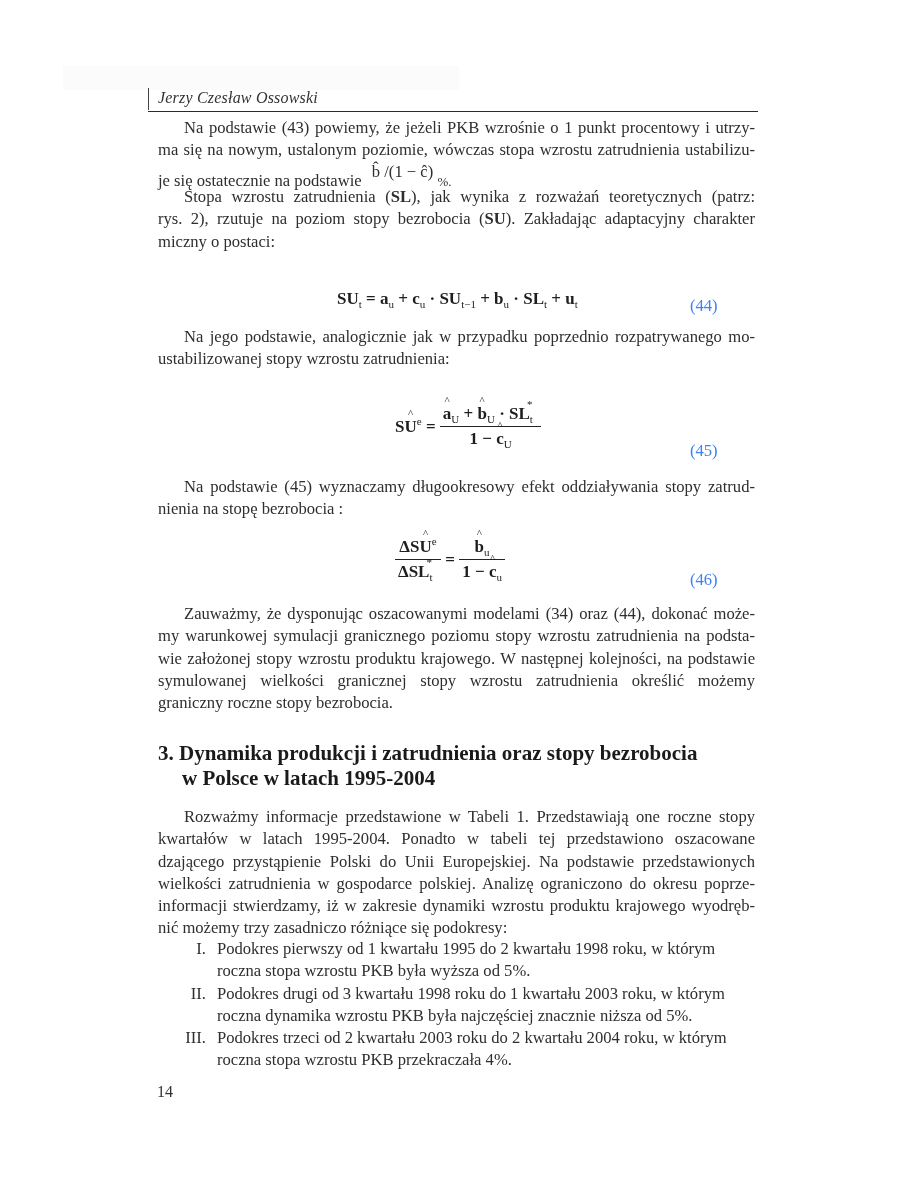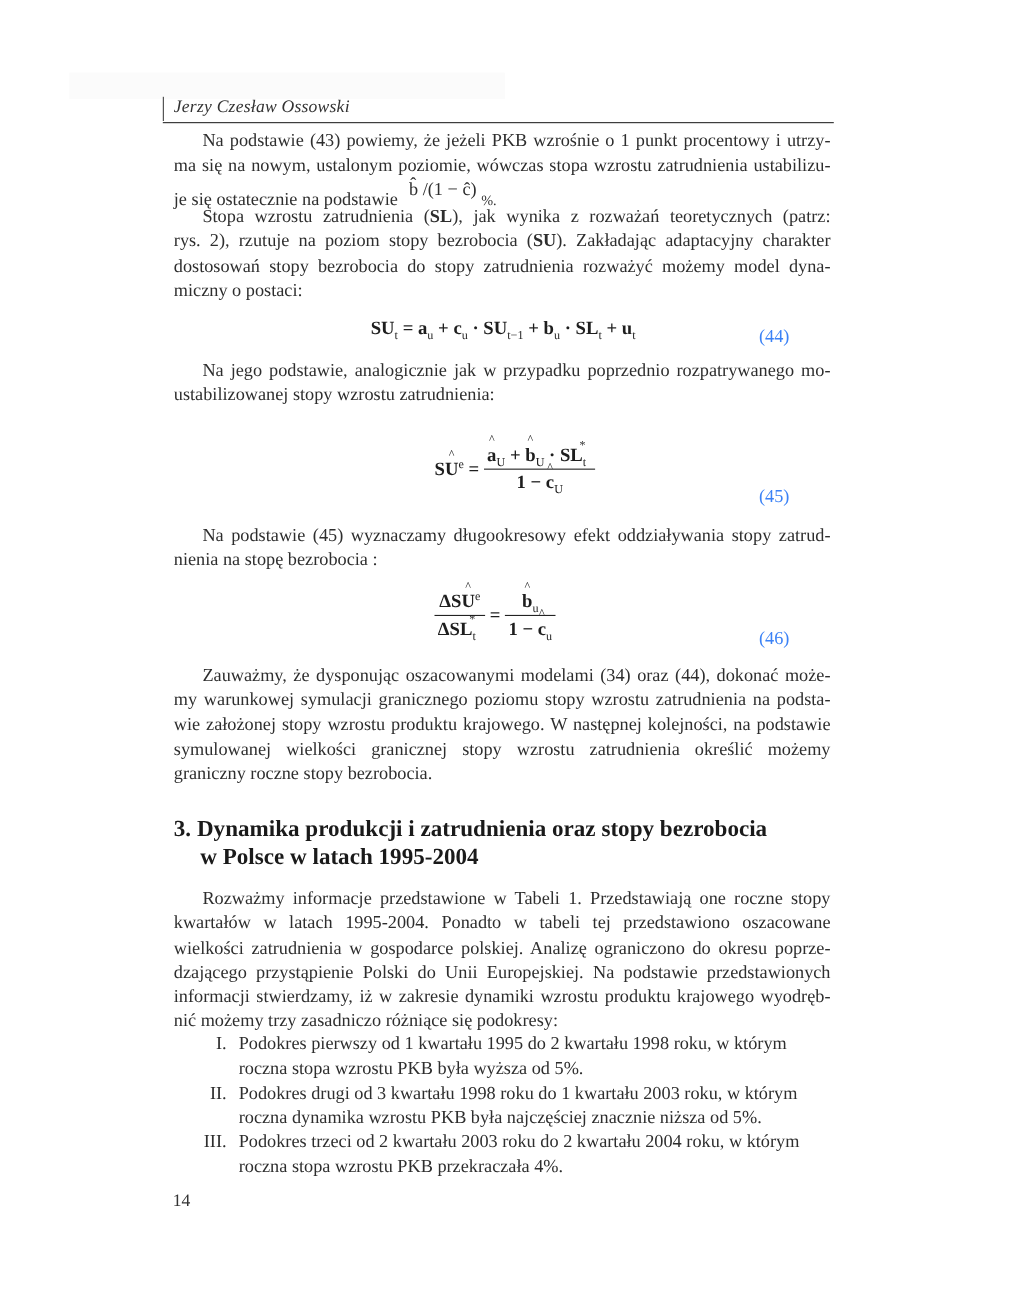--- a/index.html
+++ b/index.html
@@ -91,21 +91,20 @@
     <span class="line" style="margin-top:8px;">
       <span>je się ostatecznie na podstawie</span>
       <span style="position:relative; top:-9px; margin-left:6px;">b̂ /(1 − ĉ)</span>
       <span style="font-size:13px;">%.</span>
     </span>
   </div>
 
   <div class="p" style="top:186px;">
     <span class="justify-line" style="text-indent:26px;">Stopa wzrostu zatrudnienia (<b class="m">SL</b>), jak wynika z rozważań teoretycznych (patrz:</span>
     <span class="justify-line">rys. 2), rzutuje na poziom stopy bezrobocia (<b class="m">SU</b>). Zakładając adaptacyjny charakter</span>
-    <span class="justify-line">dostosowań stopy bezrobocia do stopy zatrudnienia rozważyć możemy model dyna-</span>
     <span class="line">miczny o postaci:</span>
   </div>
 
   <div class="eq" style="left:337px; top:289px;">
     SU<sub>t</sub> = a<sub>u</sub> + c<sub>u</sub> · SU<sub>t−1</sub> + b<sub>u</sub> · SL<sub>t</sub> + u<sub>t</sub>
   </div>
   <div class="eqnum" style="top:296px;">(44)</div>
 
   <div class="p" style="top:326px;">
     <span class="justify-line" style="text-indent:26px;">Na jego podstawie, analogicznie jak w przypadku poprzednio rozpatrywanego mo-</span>
@@ -148,22 +147,22 @@
   </div>
 
   <div class="section-title">
     <div>3. Dynamika produkcji i zatrudnienia oraz stopy bezrobocia</div>
     <div class="l2">w Polsce w latach 1995-2004</div>
   </div>
 
   <div class="p" style="top:806px;">
     <span class="justify-line" style="text-indent:26px;">Rozważmy informacje przedstawione w Tabeli 1. Przedstawiają one roczne stopy</span>
     <span class="justify-line">kwartałów w latach 1995-2004. Ponadto w tabeli tej przedstawiono oszacowane</span>
+    <span class="justify-line">dzającego przystąpienie Polski do Unii Europejskiej. Na podstawie przedstawionych</span>
     <span class="justify-line">wielkości zatrudnienia w gospodarce polskiej. Analizę ograniczono do okresu poprze-</span>
-    <span class="justify-line">dzającego przystąpienie Polski do Unii Europejskiej. Na podstawie przedstawionych</span>
     <span class="justify-line">informacji stwierdzamy, iż w zakresie dynamiki wzrostu produktu krajowego wyodręb-</span>
     <span class="line">nić możemy trzy zasadniczo różniące się podokresy:</span>
   </div>
 
   <div class="list">
     <div class="item">
       <span class="num">I.</span>
       <span class="line">Podokres pierwszy od 1 kwartału 1995 do 2 kwartału 1998 roku, w którym</span>
       <span class="line">roczna stopa wzrostu PKB była wyższa od 5%.</span>
     </div>

